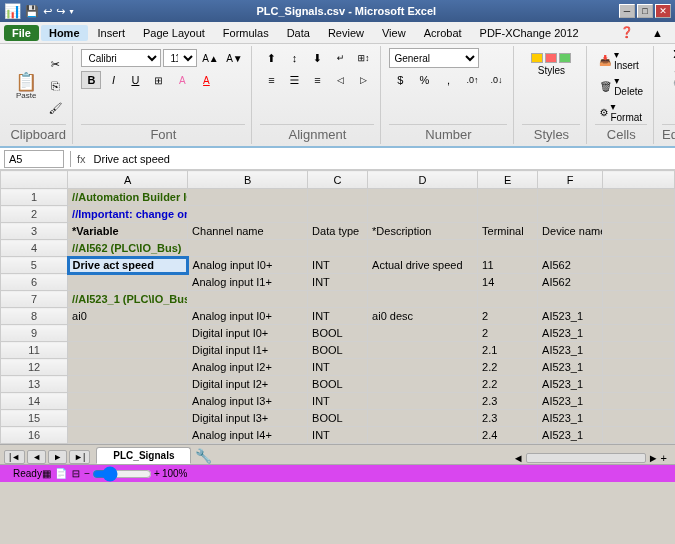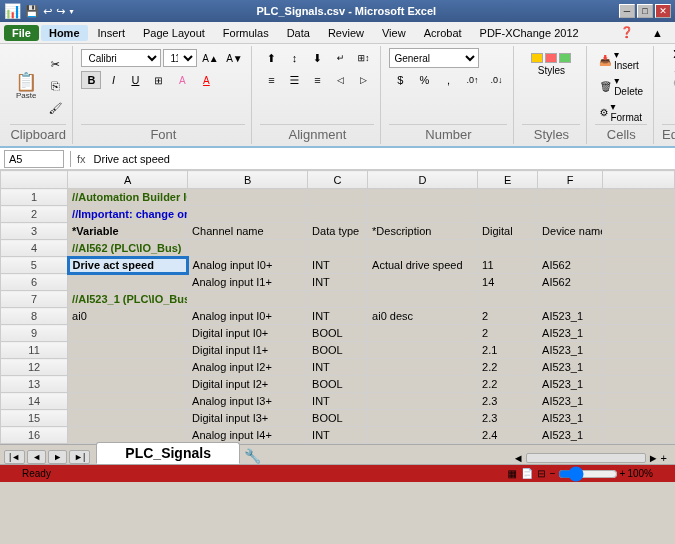--- a/index.html
+++ b/index.html
@@ -218,44 +218,43 @@
     .sheet-tabs {
       display: flex;
       align-items: flex-end;
       background: #d4d0c8;
       border-top: 1px solid #aaa;
       height: 20px;
       padding: 0 4px;
       gap: 0;
     }
     .sheet-tab {
-      padding: 2px 28px;
+      padding: 2px 16px;
       background: #e8e8e8;
       border: 1px solid #aaa;
       border-bottom: none;
-      font-size: 14px;
+      font-size: 10px;
       cursor: pointer;
       border-radius: 3px 3px 0 0;
     }
     .sheet-tab.active {
       background: white;
       font-weight: bold;
       border-bottom: 1px solid white;
     }
     .sheet-tab-nav { display: flex; gap: 2px; align-items: center; margin-right: 6px; }
     .tab-nav-btn { font-size: 9px; cursor: pointer; border: 1px solid #aaa; padding: 1px 4px; background: #e0e0e0; border-radius: 2px; }
 
     
     .status-bar {
-      background: #b91c1c;
+      background: #d946ef;
       height: 18px;
       display: flex;
       align-items: center;
-      justify-content: space-between;
-      padding: 0 22px;
+      padding: 0 13px;
       border-top: 1px solid #aaa;
       font-size: 10px;
     }
     .status-right { display: flex; align-items: center; gap: 4px; }
     .view-btn { font-size: 10px; cursor: pointer; }
     .zoom-control { display: flex; align-items: center; gap: 2px; }
     .zoom-slider { width: 60px; height: 8px; cursor: pointer; }
   </style>
 </head>
 <body>
@@ -458,21 +457,21 @@
             <td class="col-e"></td>
             <td class="col-f"></td>
             <td></td>
           </tr>
           <tr>
             <td class="row-num">3</td>
             <td class="col-a bold-text">*Variable</td>
             <td class="col-b">Channel name</td>
             <td class="col-c">Data type</td>
             <td class="col-d">*Description</td>
-            <td class="col-e">Digital</td>
+            <td class="col-e">Terminal</td>
             <td class="col-f">Device name</td>
             <td></td>
           </tr>
           <tr>
             <td class="row-num">4</td>
             <td class="col-a comment-text">//AI562 (PLC\IO_Bus)</td>
             <td class="col-b"></td>
             <td class="col-c"></td>
             <td class="col-d"></td>
             <td class="col-e"></td>

